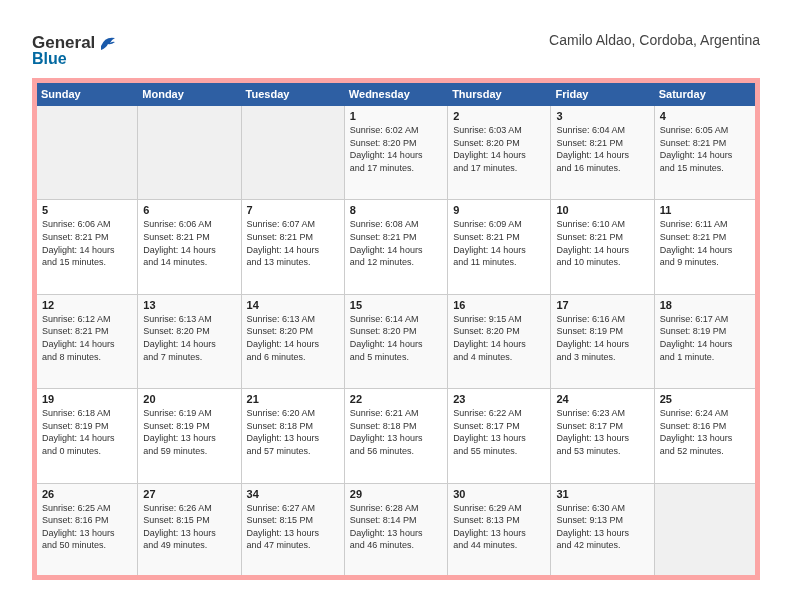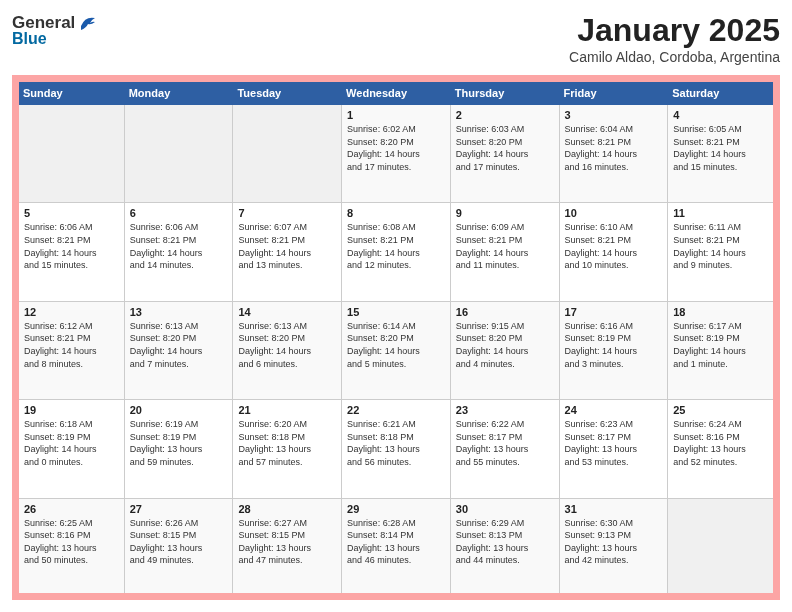--- a/index.html
+++ b/index.html
@@ -6,21 +6,21 @@
     body {
       width: 792px;
       height: 612px;
       font-family: Arial, sans-serif;
       background: #fff;
       overflow: hidden;
     }
     .page {
       width: 792px;
       height: 612px;
-      padding: 12px;
+      padding: 32px;
       display: flex;
       flex-direction: column;
     }
     .header {
       display: flex;
       justify-content: space-between;
       align-items: flex-start;
       margin-bottom: 10px;
     }
     .logo {
@@ -36,21 +36,21 @@
       font-size: 32px;
       font-weight: bold;
       color: #222;
     }
     .subtitle {
       font-size: 14px;
       color: #444;
     }
     .calendar {
       flex: 1;
-      border: 7px solid #fca5a5;
+      border: 5px solid #fca5a5;
       border-collapse: collapse;
       width: 100%;
       table-layout: fixed;
     }
     .calendar thead tr th {
       background: #2e5fa3;
       color: #fff;
       font-size: 11px;
       font-weight: bold;
       padding: 5px 4px;
@@ -97,21 +97,20 @@
         <div style="display:flex;align-items:center;">
           <span class="logo-general" style="font-size:17px;font-weight:bold;color:#333;">General</span>
           <svg width="22" height="22" viewBox="0 0 22 22" style="margin-left:2px;">
             <path d="M4 14 Q8 4 18 6 Q14 8 13 11 Q16 9 18 10 Q14 13 11 12 Q9 16 4 18 Z" fill="#1a5aab"></path>
           </svg>
         </div>
         <span class="logo-blue" style="font-size:16px;font-weight:bold;color:#0369a1;display:block;margin-top:-4px;">Blue</span>
       </div>
     </div>
     <div class="title-block">
-      <div class="month-title">January 2025</div>
       <div class="subtitle">Camilo Aldao, Cordoba, Argentina</div>
     </div>
   </div>
 
   <table class="calendar">
     <thead>
       <tr>
 
       <th>Sunday</th>
           <th>Monday</th>
@@ -318,21 +317,21 @@
 and 50 minutes.</div>
           </td>
           <td>
             <span class="day-num">27</span>
             <div class="day-info" style="white-space: pre-line;">Sunrise: 6:26 AM
 Sunset: 8:15 PM
 Daylight: 13 hours
 and 49 minutes.</div>
           </td>
           <td>
-            <span class="day-num">28</span>
+            <span class="day-num">34</span>
             <div class="day-info" style="white-space: pre-line;">Sunrise: 6:27 AM
 Sunset: 8:15 PM
 Daylight: 13 hours
 and 47 minutes.</div>
           </td>
           <td>
             <span class="day-num">29</span>
             <div class="day-info" style="white-space: pre-line;">Sunrise: 6:28 AM
 Sunset: 8:14 PM
 Daylight: 13 hours

